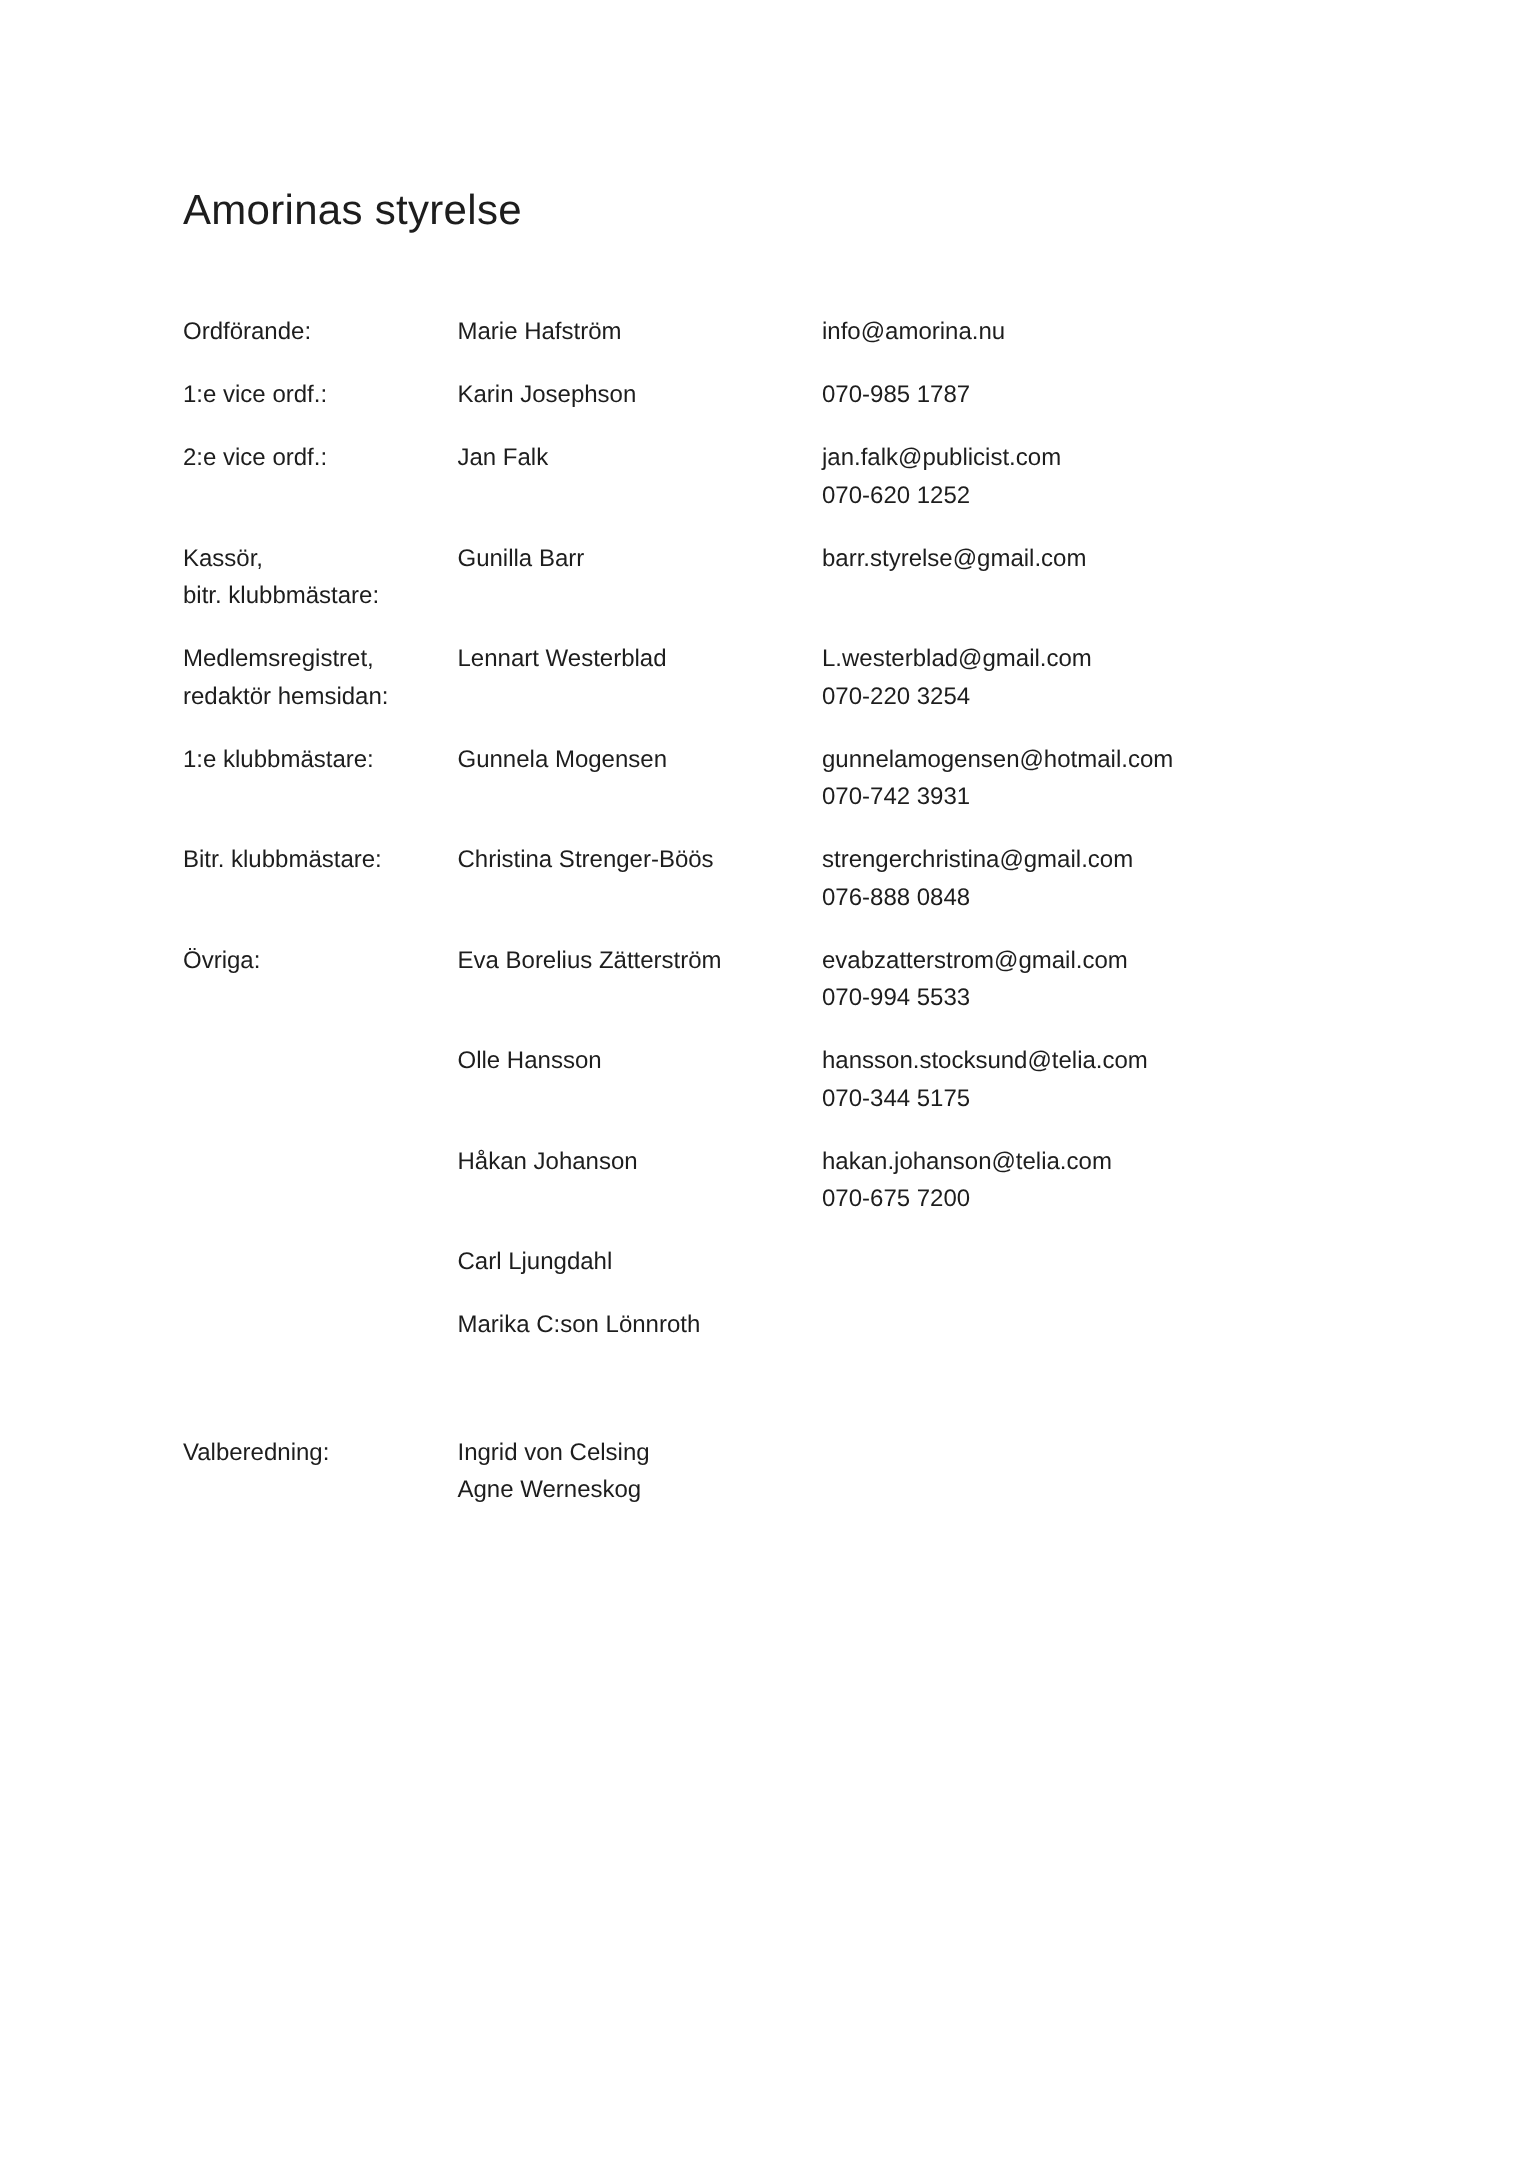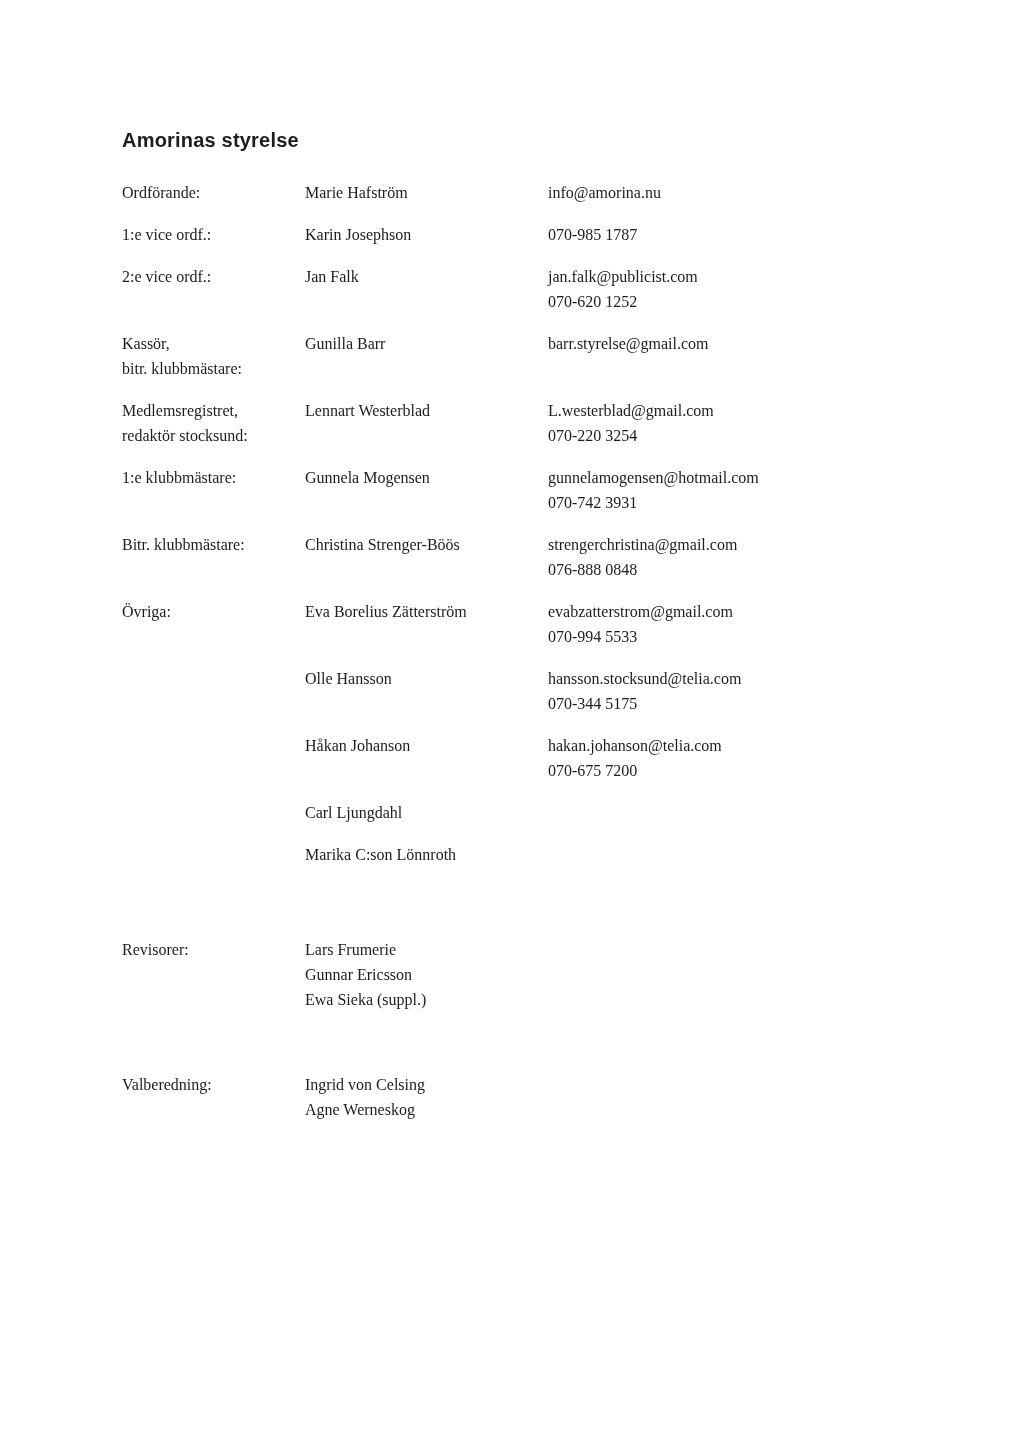--- a/index.html
+++ b/index.html
@@ -16,28 +16,27 @@
     font-family: "Liberation Sans", sans-serif;
     font-size: 16px;
     line-height: 25px;
     overflow: hidden;
     box-sizing: border-box;
   }
   .content {
     padding: 127px 40px 0 122px;
   }
   .doc-title {
-    font-size: 20px;
+    font-size: 28px;
     line-height: 26px;
-    font-weight: 700;
+    font-weight: 400;
     letter-spacing: 0.2px;
   }
   .rows {
-    margin-top: 27px;
-    font-family: Liberation Serif, serif;
+    margin-top: 56px;
   }
   .row {
     display: flex;
     align-items: flex-start;
     margin-bottom: 17px;
   }
   .col {
     flex: 0 0 auto;
   }
   .col.role    { width: 183px; }
@@ -103,21 +102,21 @@
           <div>Gunilla Barr</div>
         </div>
         <div class="col contact">
           <div>barr.styrelse@gmail.com</div>
         </div>
       </div>
 
       <div class="row">
         <div class="col role">
           <div>Medlemsregistret,</div>
-          <div>redaktör stocksund:</div>
+          <div>redaktör hemsidan:</div>
         </div>
         <div class="col name">
           <div>Lennart Westerblad</div>
         </div>
         <div class="col contact">
           <div>L.westerblad@gmail.com</div>
           <div>070-220 3254</div>
         </div>
       </div>
 
@@ -189,31 +188,20 @@
         </div>
       </div>
 
       <div class="row">
         <div class="col role"></div>
         <div class="col name">
           <div>Marika C:son Lönnroth</div>
         </div>
       </div>
 
-      <div class="row gap-revisorer">
-        <div class="col role">
-          <div>Revisorer:</div>
-        </div>
-        <div class="col name">
-          <div>Lars Frumerie</div>
-          <div>Gunnar Ericsson</div>
-          <div>Ewa Sieka (suppl.)</div>
-        </div>
-        <div class="col contact"></div>
-      </div>
 
       <div class="row gap-valberedning">
         <div class="col role">
           <div>Valberedning:</div>
         </div>
         <div class="col name">
           <div>Ingrid von Celsing</div>
           <div>Agne Werneskog</div>
         </div>
         <div class="col contact"></div>

